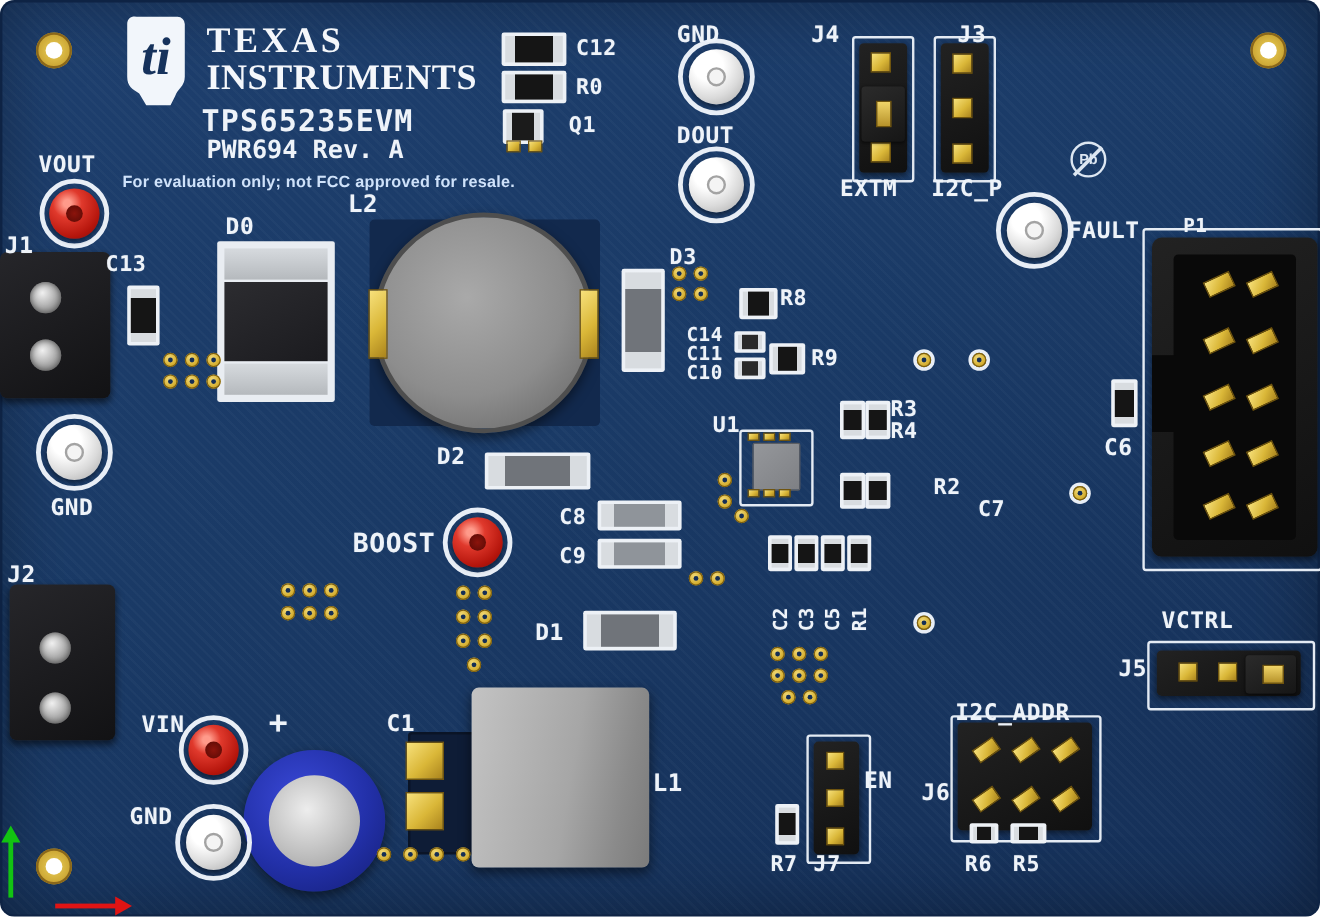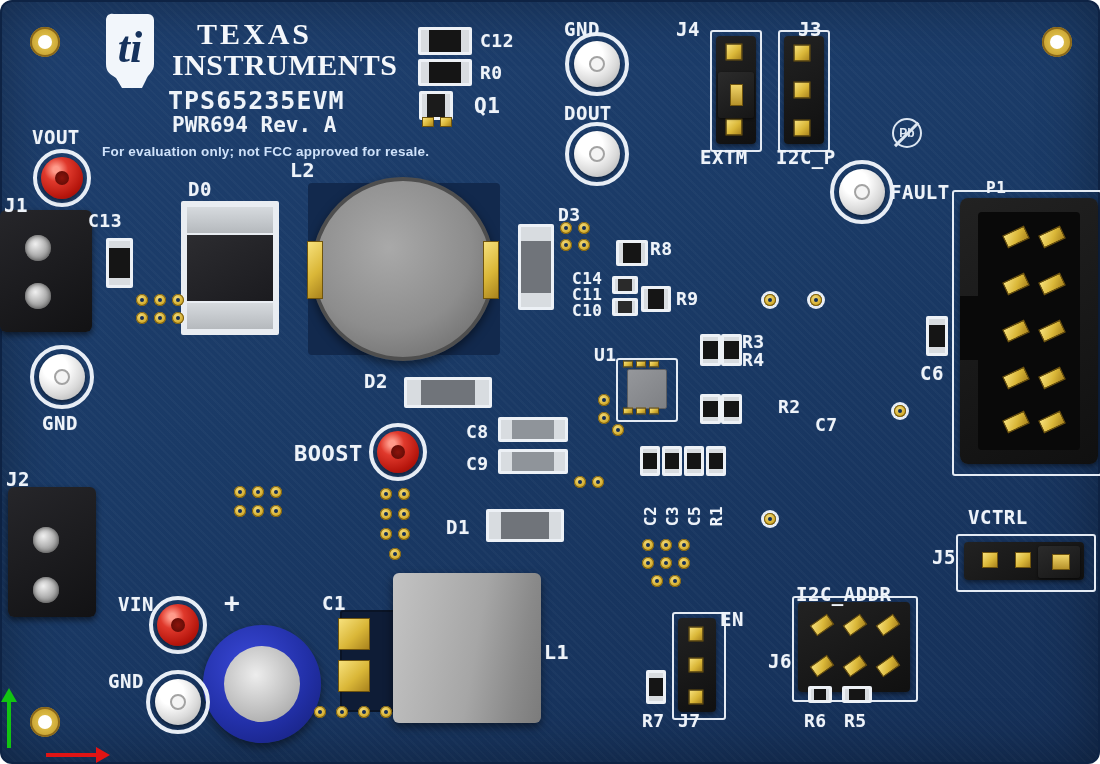--- a/index.html
+++ b/index.html
@@ -49,21 +49,21 @@
   .term{position:absolute;background:linear-gradient(150deg,#26262a,#121214);border-radius:6px;z-index:3;
        box-shadow:0 3px 6px rgba(0,0,0,.55);}
   .term-hole{position:absolute;width:26px;height:26px;border-radius:50%;z-index:4;
        background:radial-gradient(circle at 40% 35%,#f0f0f0,#a2a2a2 60%,#787878);
        transform:translate(-50%,-50%);box-shadow:inset 0 0 5px #4a4a4a;}
   .shunt{position:absolute;background:linear-gradient(150deg,#2b2b2b,#161616);border-radius:3px;z-index:6;
        box-shadow:0 1px 3px rgba(0,0,0,.6);}
   .shunt-slot{position:absolute;background:linear-gradient(#f0d468,#b6922a);border:1px solid #6f540e;z-index:7;}
   .brand-text{position:absolute;left:172px;top:18px;color:#f4f7fb;z-index:10;
        font-family:"Liberation Serif", serif;font-weight:bold;line-height:31px;}
-  .brand-line1{font-size:30px;letter-spacing:3px;margin-left:25px;}
+  .brand-line1{font-size:30px;letter-spacing:3px;}
   .brand-line2{font-size:30px;letter-spacing:.5px;}
   .model{position:absolute;left:168px;top:86px;color:#eef3f9;font:bold 25px "DejaVu Sans Mono",monospace;
        letter-spacing:1px;z-index:10;}
   .rev{position:absolute;left:172px;top:113px;color:#eef3f9;font:bold 21px "DejaVu Sans Mono",monospace;z-index:10;}
   .disclaimer{position:absolute;left:102px;top:144px;color:#cfe2fa;z-index:10;
        font:bold 13.5px "Liberation Sans", sans-serif;letter-spacing:.2px;}
   .ti-logo{position:absolute;left:100px;top:10px;width:62px;height:78px;z-index:10;}
   .pb{position:absolute;left:892px;top:118px;width:30px;height:30px;border:2.5px solid #dde7f2;
        border-radius:50%;color:#dde7f2;box-sizing:border-box;z-index:5;
        display:flex;align-items:center;justify-content:center;font:bold 12px "Liberation Sans",sans-serif;}
@@ -333,21 +333,21 @@
     <div class="hole" style="left: 45px; top: 42px;"></div>
     <div class="hole" style="left: 1057px; top: 42px;"></div>
     <div class="hole" style="left: 45px; top: 722px;"></div>
     <div class="lbl" style="left: 32px; top: 126px; font-size: 19px;">VOUT</div>
     <div class="lbl" style="left: 4px; top: 194px; font-size: 19px;">J1</div>
     <div class="lbl" style="left: 88px; top: 210px; font-size: 18px;">C13</div>
     <div class="lbl" style="left: 188px; top: 178px; font-size: 19px;">D0</div>
     <div class="lbl" style="left: 290px; top: 158px; font-size: 20px;">L2</div>
     <div class="lbl" style="left: 480px; top: 30px; font-size: 18px;">C12</div>
     <div class="lbl" style="left: 480px; top: 62px; font-size: 18px;">R0</div>
-    <div class="lbl" style="left: 474px; top: 94px; font-size: 21px;">Q1</div>
+    <div class="lbl" style="left: 474px; top: 94px; font-size: 18px;">Q1</div>
     <div class="lbl" style="left: 564px; top: 18px; font-size: 19px;">GND</div>
     <div class="lbl" style="left: 564px; top: 102px; font-size: 19px;">DOUT</div>
     <div class="lbl" style="left: 676px; top: 18px; font-size: 19px;">J4</div>
     <div class="lbl" style="left: 798px; top: 18px; font-size: 19px;">J3</div>
     <div class="lbl" style="left: 700px; top: 146px; font-size: 19px;">EXTM</div>
     <div class="lbl" style="left: 776px; top: 146px; font-size: 19px;">I2C_P</div>
     <div class="lbl" style="left: 890px; top: 181px; font-size: 19px;">FAULT</div>
     <div class="lbl" style="left: 986px; top: 178px; font-size: 16px;">P1</div>
     <div class="lbl" style="left: 558px; top: 204px; font-size: 18px;">D3</div>
     <div class="lbl" style="left: 650px; top: 238px; font-size: 18px;">R8</div>
@@ -372,20 +372,20 @@
     <div class="lbl" style="left: 672px; top: 516px; font-size: 16px; transform: translate(-50%, -50%) rotate(-90deg);">C3</div>
     <div class="lbl" style="left: 694px; top: 516px; font-size: 16px; transform: translate(-50%, -50%) rotate(-90deg);">C5</div>
     <div class="lbl" style="left: 716px; top: 516px; font-size: 16px; transform: translate(-50%, -50%) rotate(-90deg);">R1</div>
     <div class="lbl" style="left: 968px; top: 506px; font-size: 19px;">VCTRL</div>
     <div class="lbl" style="left: 932px; top: 546px; font-size: 19px;">J5</div>
     <div class="lbl" style="left: 118px; top: 593px; font-size: 19px;">VIN</div>
     <div class="lbl" style="left: 108px; top: 670px; font-size: 19px;">GND</div>
     <div class="lbl" style="left: 224px; top: 588px; font-size: 26px;">+</div>
     <div class="lbl" style="left: 322px; top: 592px; font-size: 19px;">C1</div>
     <div class="lbl" style="left: 544px; top: 640px; font-size: 20px;">L1</div>
-    <div class="lbl" style="left: 720px; top: 608px; font-size: 19px;">EN</div>
+    <div class="lbl" style="left: 720px; top: 640px; font-size: 19px;">EN</div>
     <div class="lbl" style="left: 642px; top: 710px; font-size: 18px;">R7</div>
     <div class="lbl" style="left: 678px; top: 710px; font-size: 18px;">J7</div>
     <div class="lbl" style="left: 796px; top: 583px; font-size: 19px;">I2C_ADDR</div>
     <div class="lbl" style="left: 768px; top: 650px; font-size: 19px;">J6</div>
     <div class="lbl" style="left: 804px; top: 710px; font-size: 18px;">R6</div>
     <div class="lbl" style="left: 844px; top: 710px; font-size: 18px;">R5</div>
   </div>
 
 </body></html>

